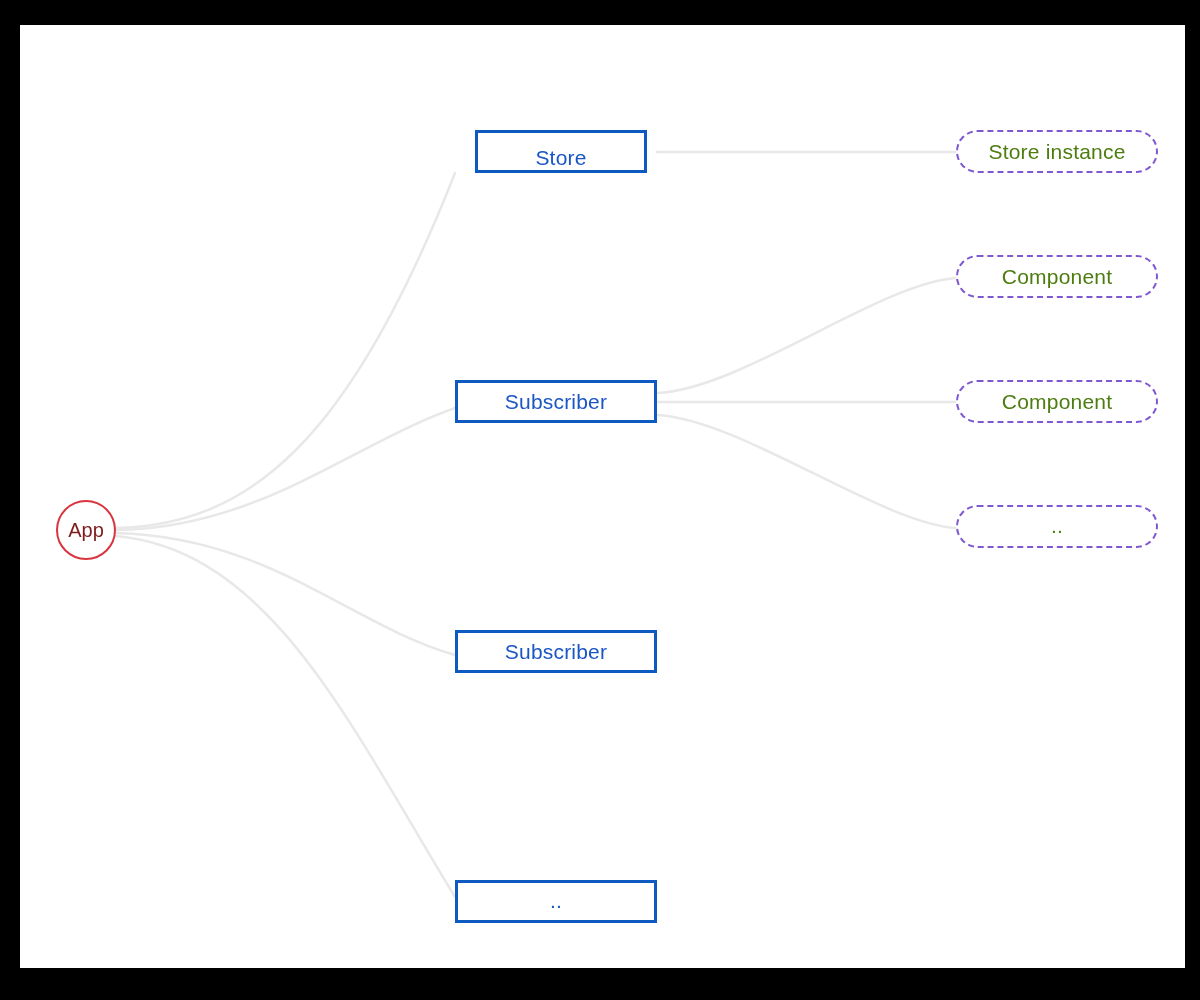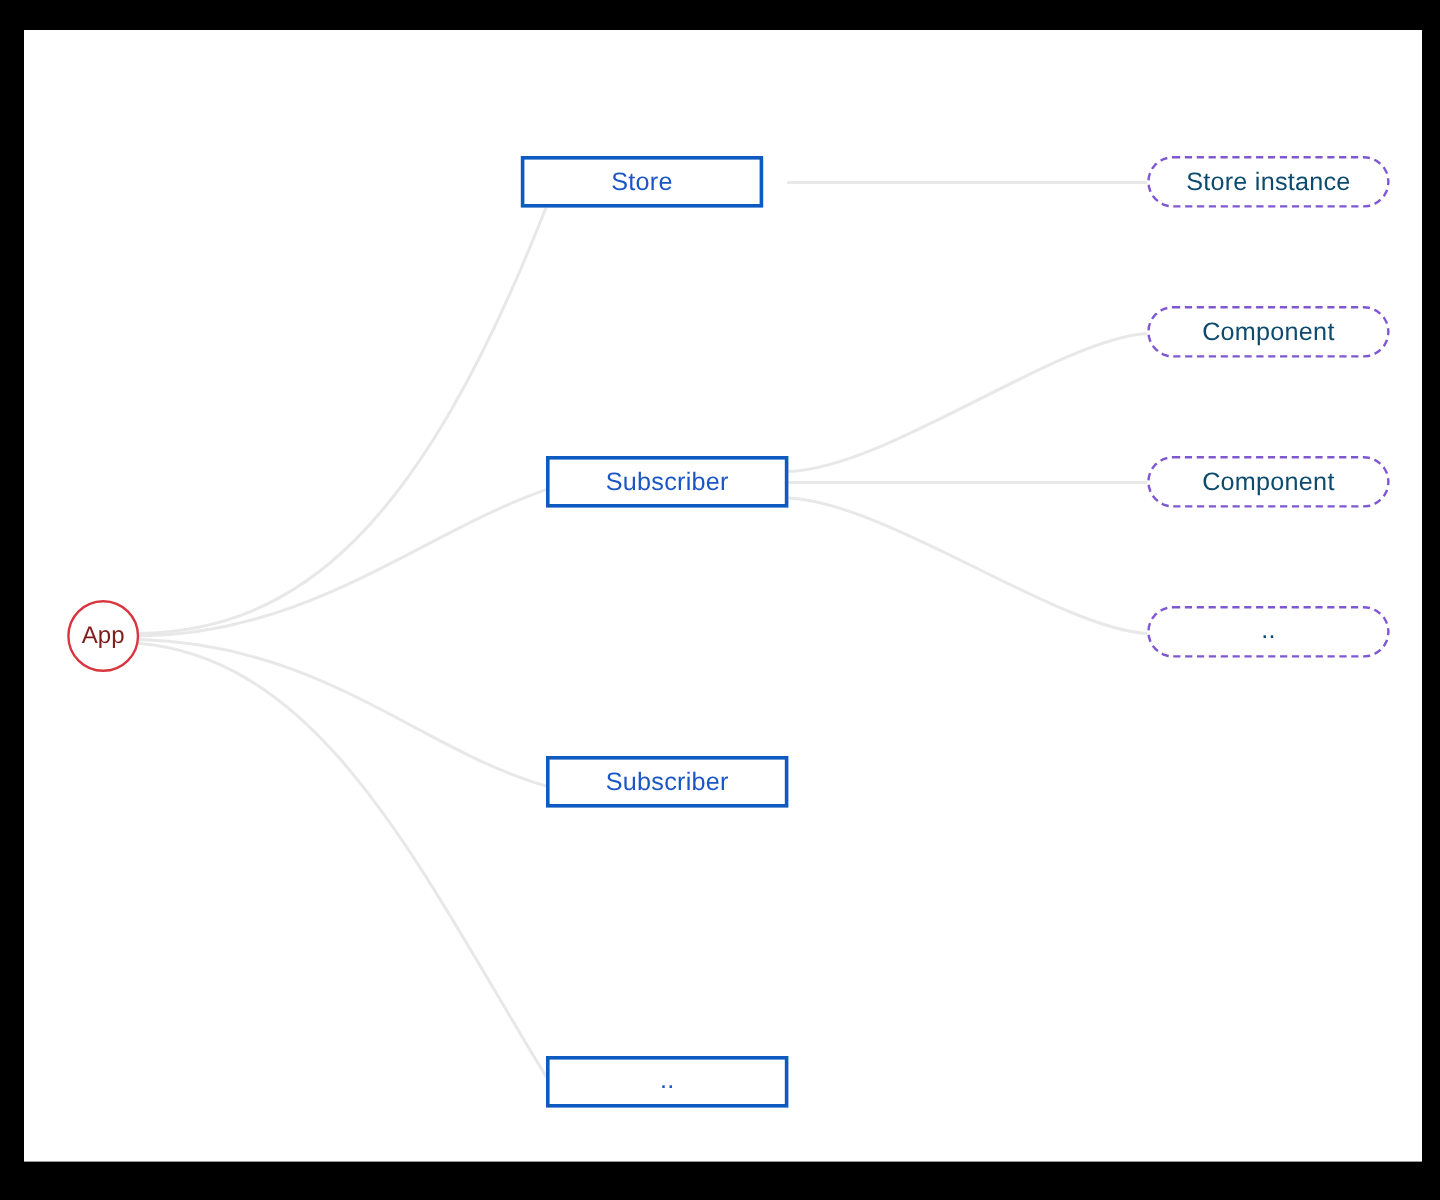--- a/index.html
+++ b/index.html
@@ -42,21 +42,21 @@
   }
   .node-rect {
     border: 3px solid #0d5ac1;
     color: #1a56c4;
     font-size: 21px;
     letter-spacing: 0.2px;
   }
   .node-stadium {
     border: 2px dashed #7e57d1;
     border-radius: 999px;
-    color: #0c4a6e;
+    color: #4d7c0f;
     font-size: 21px;
     letter-spacing: 0.2px;
   }
   .node-circle {
     border: 2px solid #d9353f;
     border-radius: 50%;
     color: #7f1d1d;
     font-size: 20px;
   }
   .dots {
@@ -80,21 +80,21 @@
         <path d="M 637,368 C 720,365 860,258 936,253"></path>
         <path d="M 637,377 C 720,377 860,377 936,377"></path>
         <path d="M 637,390 C 720,394 860,498 936,503"></path>
       </g>
     </svg>
 
     <div class="node node-circle" style="left: 36px; top: 475px; width: 60px; height: 60px;">
       <span>App</span>
     </div>
 
-    <div class="node node-rect" style="left: 414px; top: 105px; width: 202px; height: 43px;">
+    <div class="node node-rect" style="left: 455px; top: 105px; width: 172px; height: 43px; align-items: flex-end;">
       <span>Store</span>
     </div>
 
     <div class="node node-rect" style="left: 435px; top: 355px; width: 202px; height: 43px;">
       <span>Subscriber</span>
     </div>
 
     <div class="node node-rect" style="left: 435px; top: 605px; width: 202px; height: 43px;">
       <span>Subscriber</span>
     </div>

